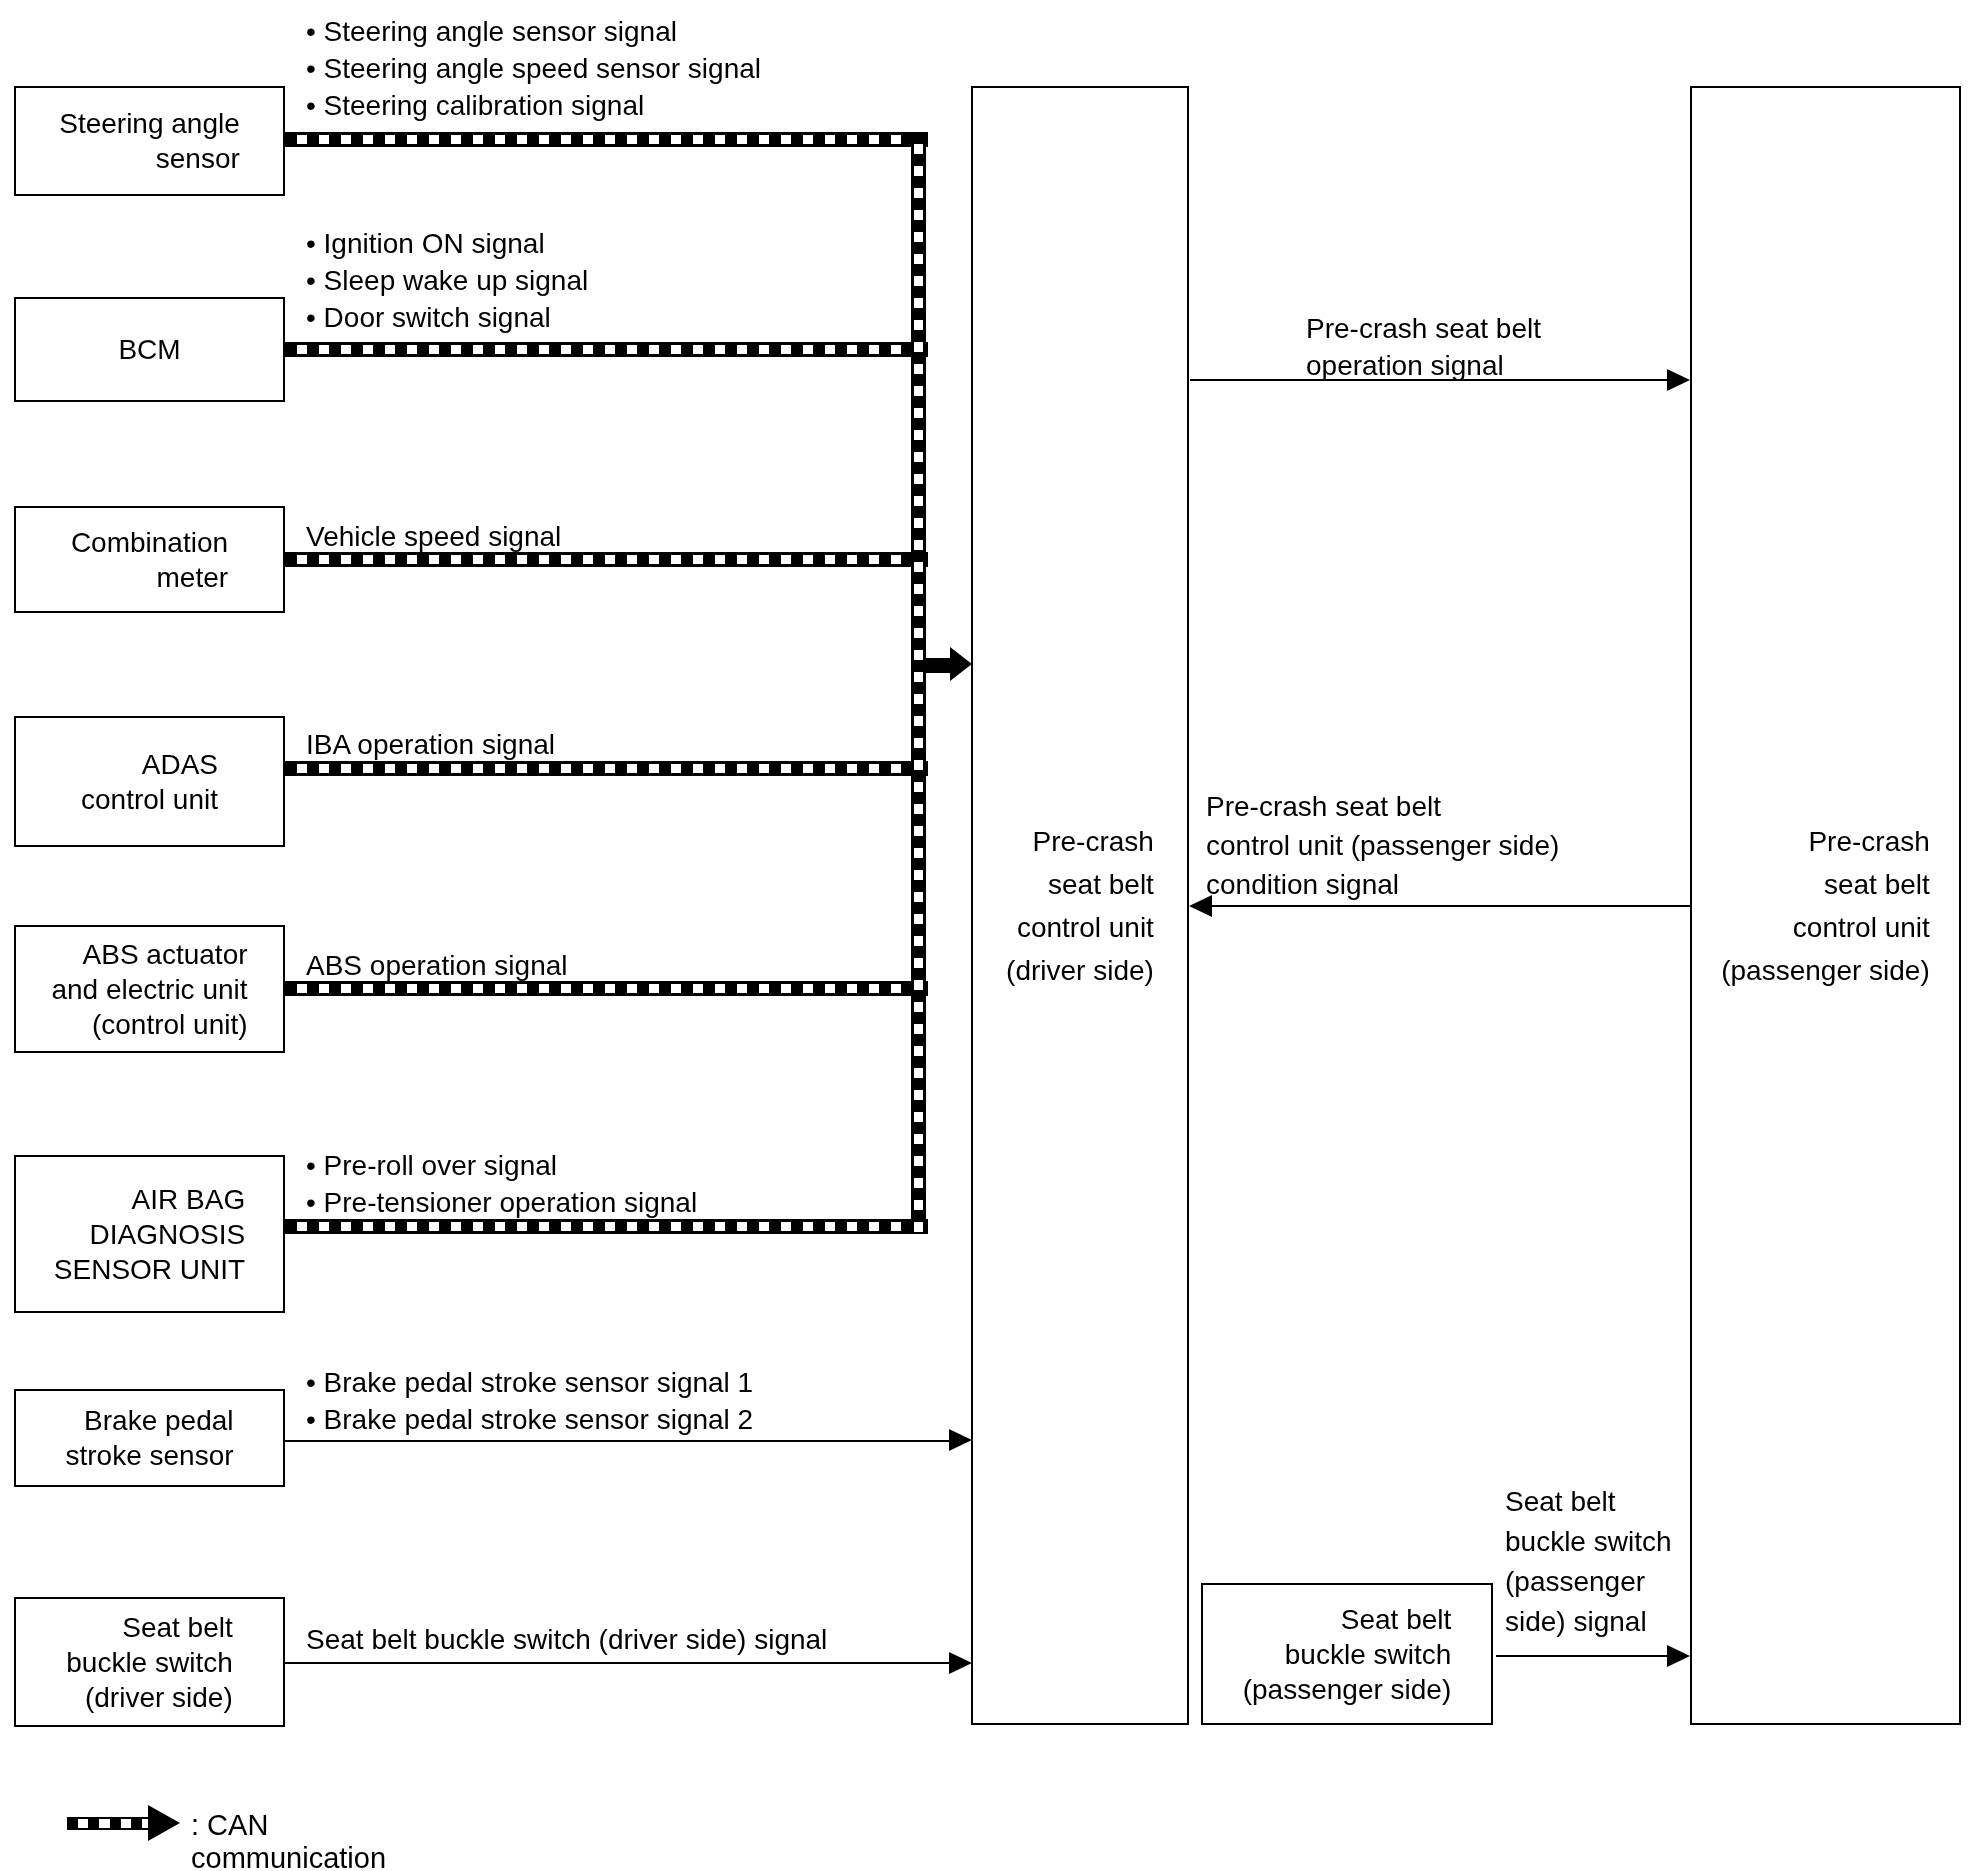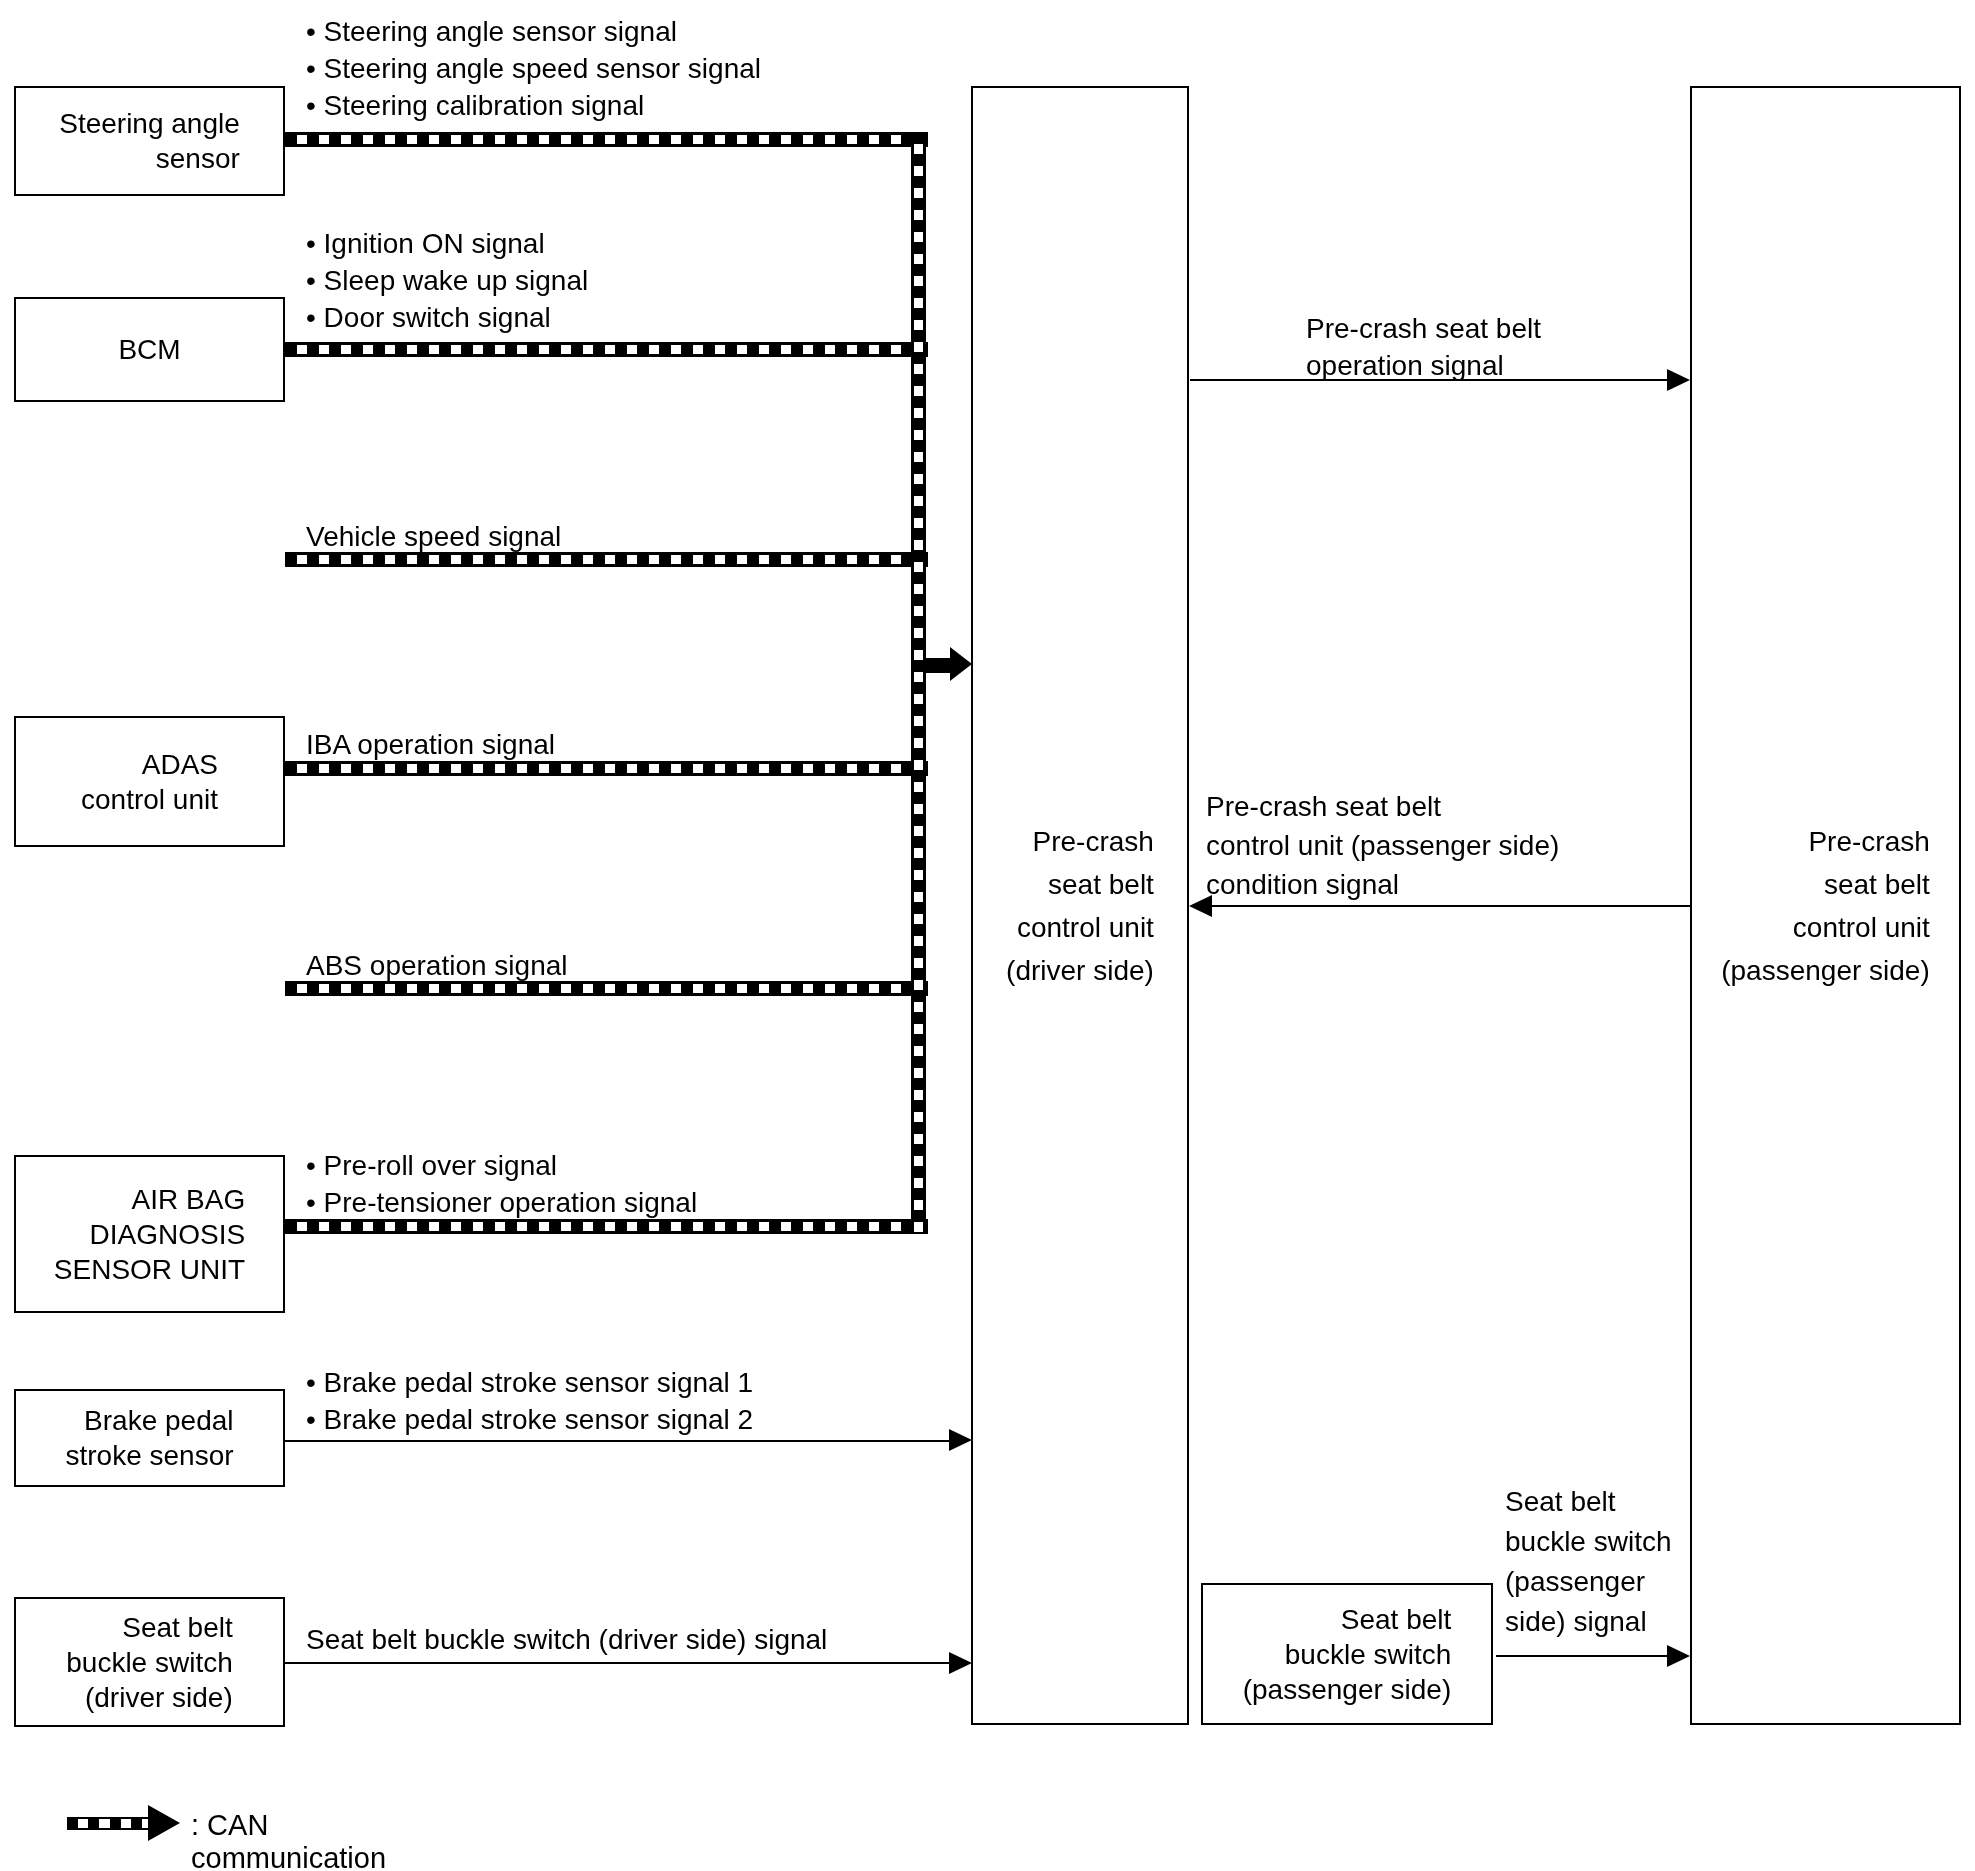--- a/index.html
+++ b/index.html
@@ -41,22 +41,27 @@
   .legend-head{position:absolute;width:0;height:0;border-top:18.6px solid transparent;border-bottom:18.6px solid transparent;border-left:32px solid #000;}
 </style>
 </head>
 <body>
 
 <div class="canvas">
 
   <div class="box" style="left:14px;top:86px;width:271px;height:110px">Steering angle
 sensor</div>
   <div class="box" style="left:14px;top:297px;width:271px;height:105px">BCM</div>
+  <div class="box" style="left:14px;top:506px;width:271px;height:107px">Combination
+meter</div>
   <div class="box" style="left:14px;top:716px;width:271px;height:131px">ADAS
 control unit</div>
+  <div class="box" style="left:14px;top:925px;width:271px;height:128px">ABS actuator
+and electric unit
+(control unit)</div>
   <div class="box" style="left:14px;top:1155px;width:271px;height:158px">AIR BAG
 DIAGNOSIS
 SENSOR UNIT</div>
   <div class="box" style="left:14px;top:1389px;width:271px;height:98px">Brake pedal
 stroke sensor</div>
   <div class="box" style="left:14px;top:1597px;width:271px;height:130px">Seat belt
 buckle switch
 (driver side)</div>
 
   <div class="signals" style="left:306px;top:13px">

